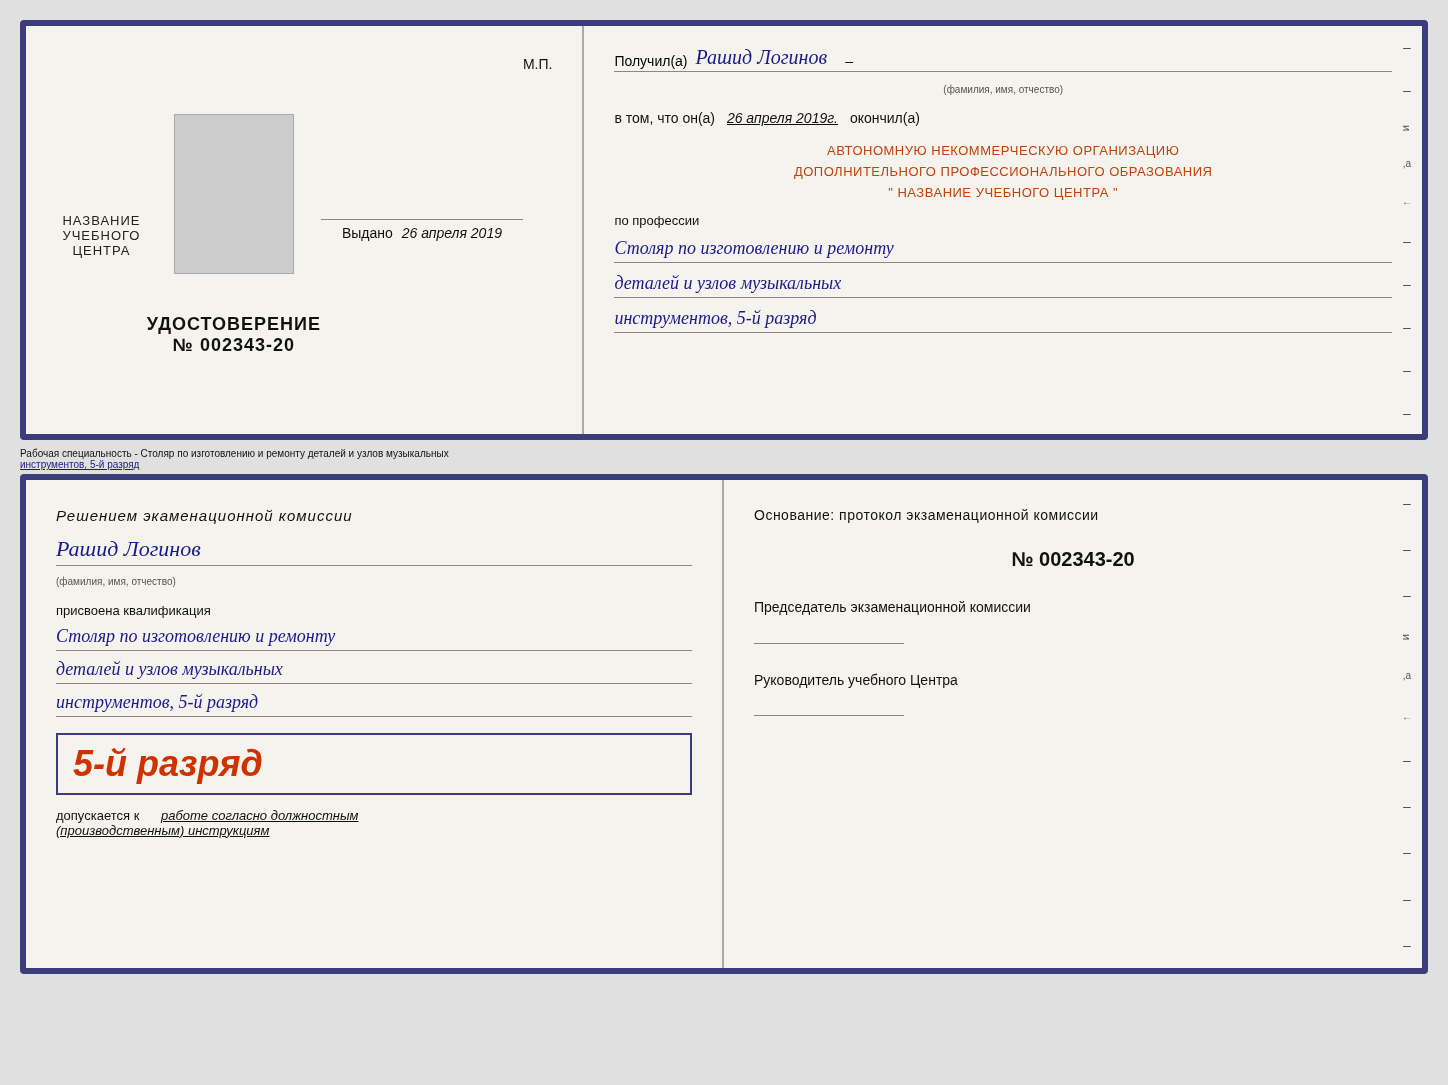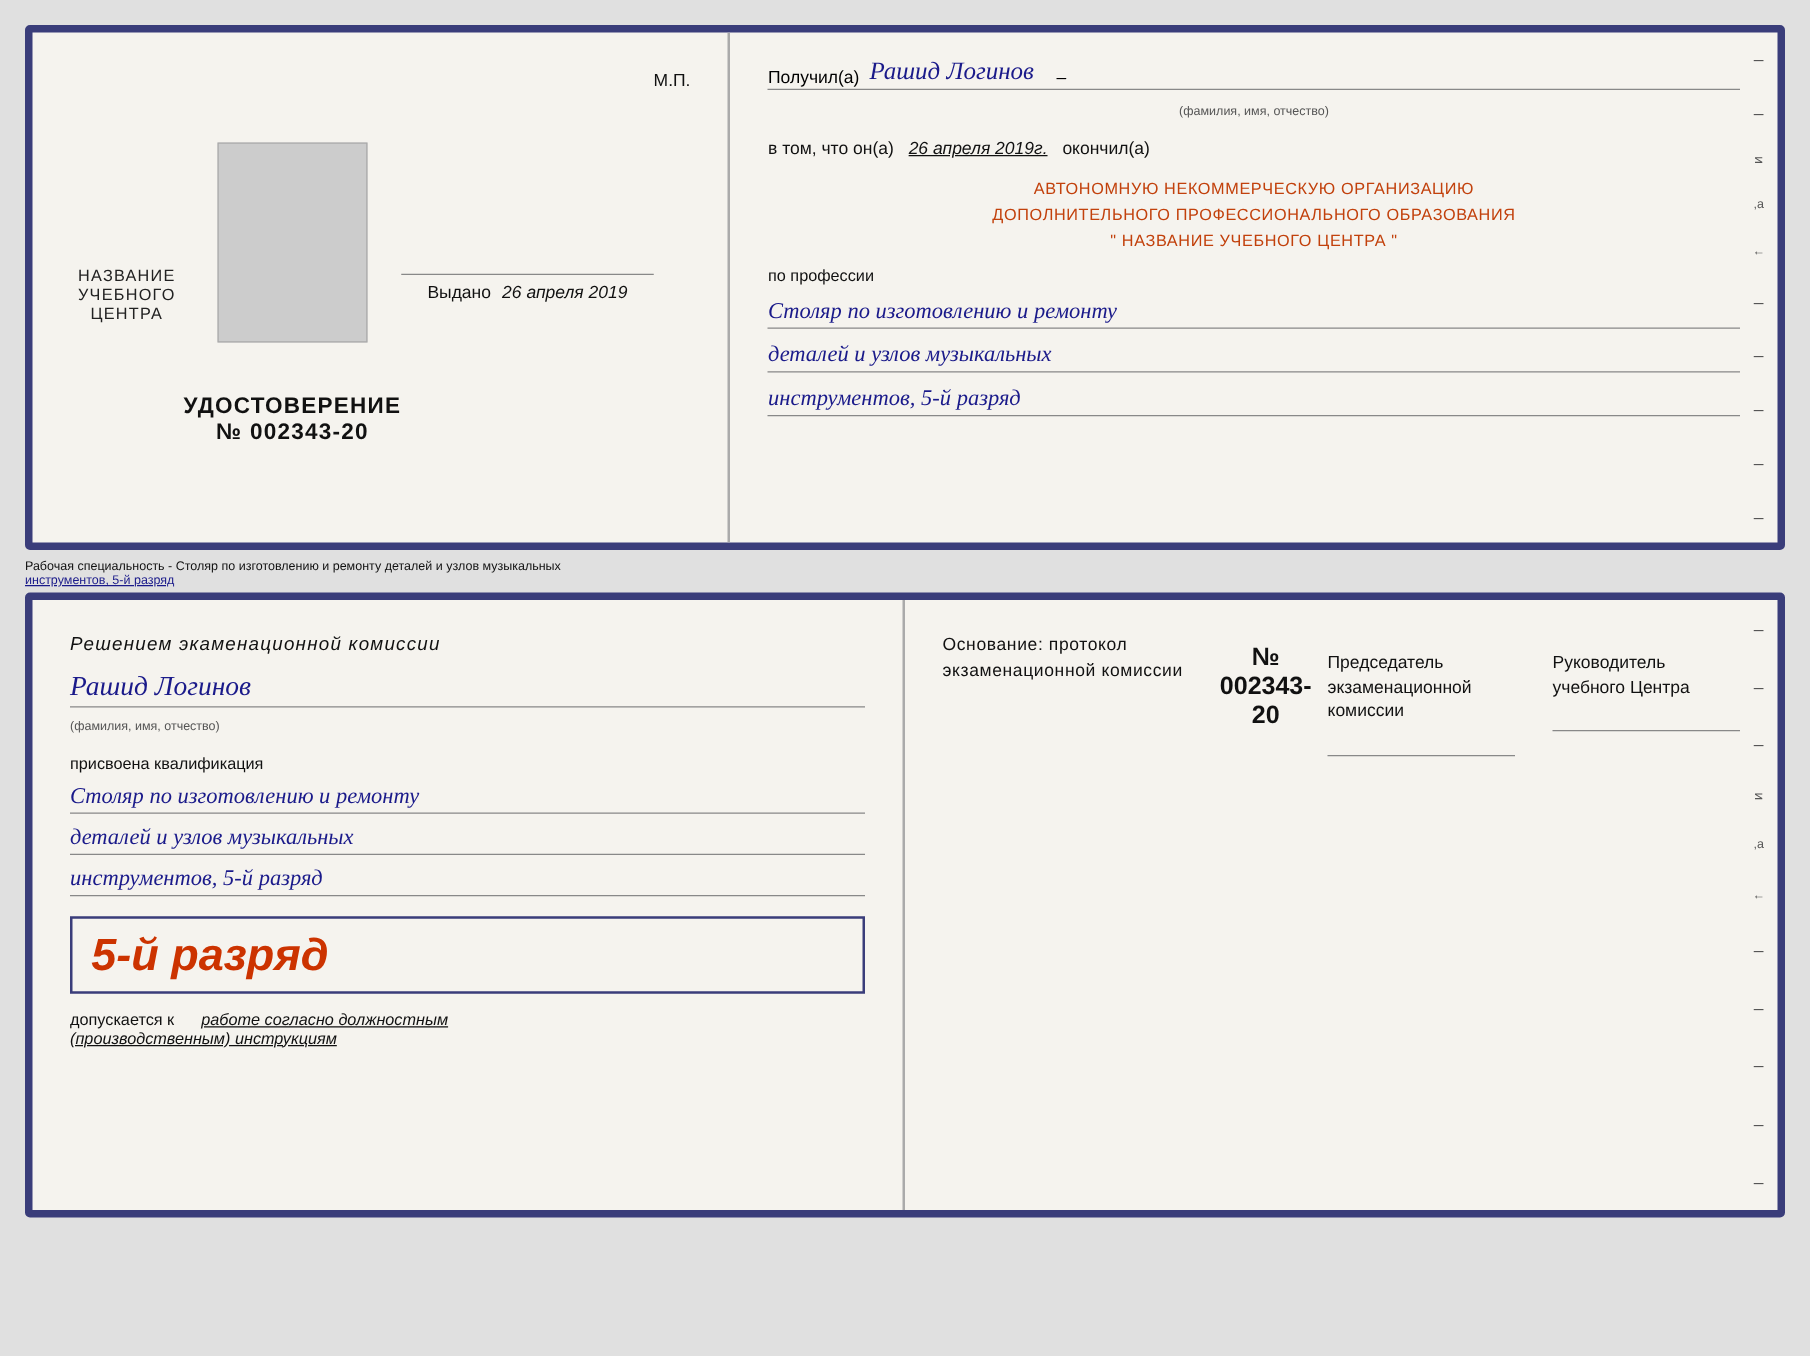--- a/index.html
+++ b/index.html
@@ -170,21 +170,21 @@
       padding: 25px 30px;
       display: flex;
       flex-direction: column;
       gap: 8px;
     }
 
     .doc-bottom-right {
       width: 50%;
       padding: 25px 30px;
       display: flex;
-      flex-direction: row;
+      flex-direction: column;
       gap: 12px;
       position: relative;
     }
 
     .decision-title {
       font-size: 15px;
       color: #111;
       letter-spacing: 1px;
       line-height: 1.5;
       font-style: italic;

